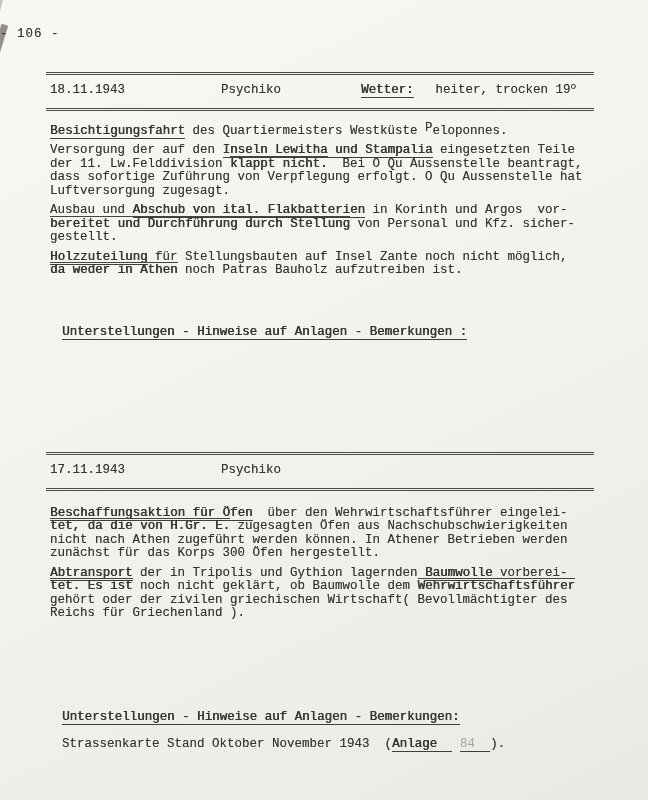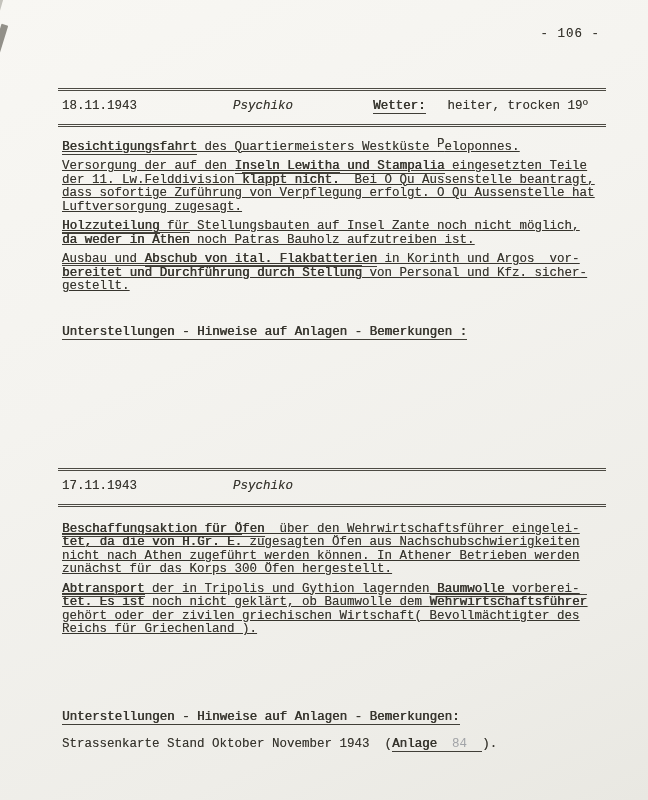--- a/index.html
+++ b/index.html
@@ -17,43 +17,43 @@
   }
   .crease{
     position:absolute;left:-6px;top:-10px;width:3px;height:62px;
     background:#b7b5ae;transform:rotate(16deg);opacity:.8;
   }
   .corner-mark{
     position:absolute;left:-3px;top:24px;width:7px;height:30px;
     background:#706d65;transform:rotate(17deg);opacity:.75;border-radius:1px;
   }
   .pageno{
-    position:absolute;top:28px;left:0;width:600px;text-align:right;
+    position:absolute;top:28px;left:0;width:600px;text-align:left;
     letter-spacing:1px;
   }
-  .entry{position:absolute;left:58px;width:552px;margin-top:16px;}
+  .entry{position:absolute;left:46px;width:552px;}
   .rule{
     width:548px;height:1px;
     border-top:1.4px solid #4c4a43;border-bottom:1.4px solid #4c4a43;
   }
   .ehead{display:flex;padding:9px 0 10px 4px;}
   .c-date{width:171px;}
-  .c-place{width:140px;font-style:italic;}
+  .c-place{width:140px;}
   .c-weather{flex:1;white-space:pre;}
   .wsp{display:inline-block;width:22px;}
   .deg{font-size:9.5px;line-height:0;position:relative;top:1px;}
-  .ebody{padding:14px 0 0 4px;text-decoration:underline;}
+  .ebody{padding:14px 0 0 4px;}
   #entry-1 .ebody{padding-top:16px;}
   .para{margin:0 0 6px 0;white-space:pre-wrap;}
   .footer{position:absolute;left:62px;width:552px;white-space:pre-wrap;font-family:Liberation Mono, monospace;}
   .footer .para{margin-bottom:13px;}
   .seg-u{border-bottom:1.4px solid #403e37;text-shadow:0.5px 0 0 currentColor;text-align:right;}
   .seg-o{border-top:1.4px solid #45433c;text-shadow:0.5px 0 0 currentColor;}
   .seg-faint{color:#a1a3a7;text-shadow:none;}
-  .seg-faint.seg-u{border-bottom-color:#403e37;}
+  .seg-faint.seg-u{border-bottom-color:#403e37;margin-left:8px;}
   .seg-raised{position:relative;top:-3px;}
 </style>
 </head>
 <body>
 
 <div class="page">
 
   <div class="crease"></div>
   <div class="corner-mark"></div>
 
@@ -63,22 +63,22 @@
     <div class="rule"></div>
     <div class="ehead">
       <span class="c-date">18.11.1943</span>
       <span class="c-place">Psychiko</span>
       <span class="c-weather"><span class="seg-u">Wetter:</span><span class="wsp"></span><span>heiter, trocken 19</span><sup class="deg">o</sup></span>
     </div>
     <div class="rule"></div>
     <div class="ebody">
         <div class="para"><span class="seg-u">Besichtigungsfahrt</span><span class=""> des Quartiermeisters Westküste </span><span class="seg-raised">P</span><span class="">eloponnes.</span></div>
         <div class="para"><span class="">Versorgung der auf den </span><span class="seg-u">Inseln Lewitha und Stampalia</span><span class=""> eingesetzten Teile</span><br><span class="">der 11. Lw.Felddivision </span><span class="seg-o">klappt nicht.</span><span class="">  Bei O Qu Aussenstelle beantragt,</span><br><span class="">dass sofortige Zuführung von Verpflegung erfolgt. O Qu Aussenstelle hat</span><br><span class="">Luftversorgung zugesagt.</span></div>
+        <div class="para"><span class="">Ausbau und </span><span class="seg-u">Abschub von ital. Flakbatterien</span><span class=""> in Korinth und Argos  vor-</span><br><span class="seg-o">bereitet und Durchführung durch Stellung</span><span class=""> von Personal und Kfz. sicher-</span><br><span class="">gestellt.</span></div>
         <div class="para"><span class="seg-u">Holzzuteilung</span><span class=""> für Stellungsbauten auf Insel Zante noch nicht möglich,</span><br><span class="seg-o">da weder in Athen</span><span class=""> noch Patras Bauholz aufzutreiben ist.</span></div>
-        <div class="para"><span class="">Ausbau und </span><span class="seg-u">Abschub von ital. Flakbatterien</span><span class=""> in Korinth und Argos  vor-</span><br><span class="seg-o">bereitet und Durchführung durch Stellung</span><span class=""> von Personal und Kfz. sicher-</span><br><span class="">gestellt.</span></div>
       </div>
   </section>
 
   <section class="footer" style="top:326px"><div class="para"><span class="seg-u">Unterstellungen - Hinweise auf Anlagen - Bemerkungen :</span></div></section>
 
   <section class="entry" id="entry-1" style="top:452px">
     <div class="rule"></div>
     <div class="ehead">
       <span class="c-date">17.11.1943</span>
       <span class="c-place">Psychiko</span>

